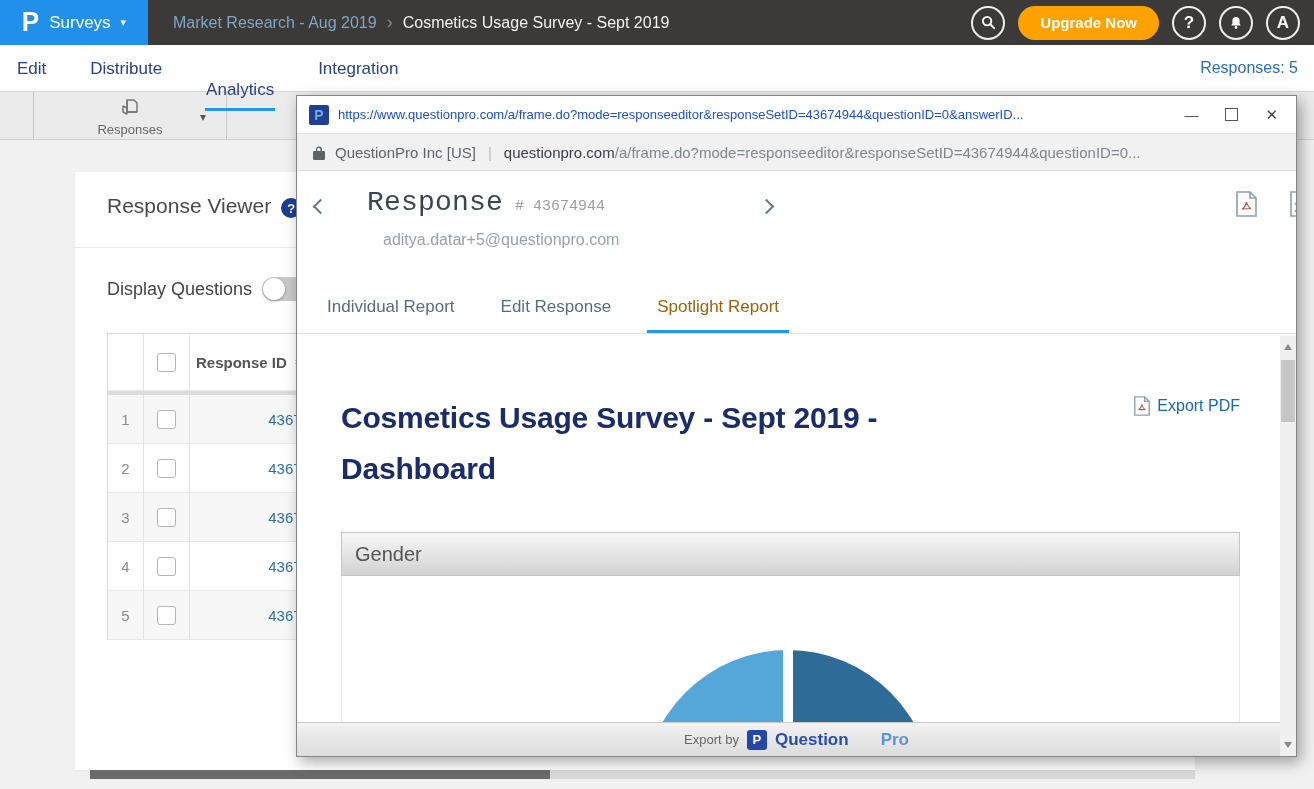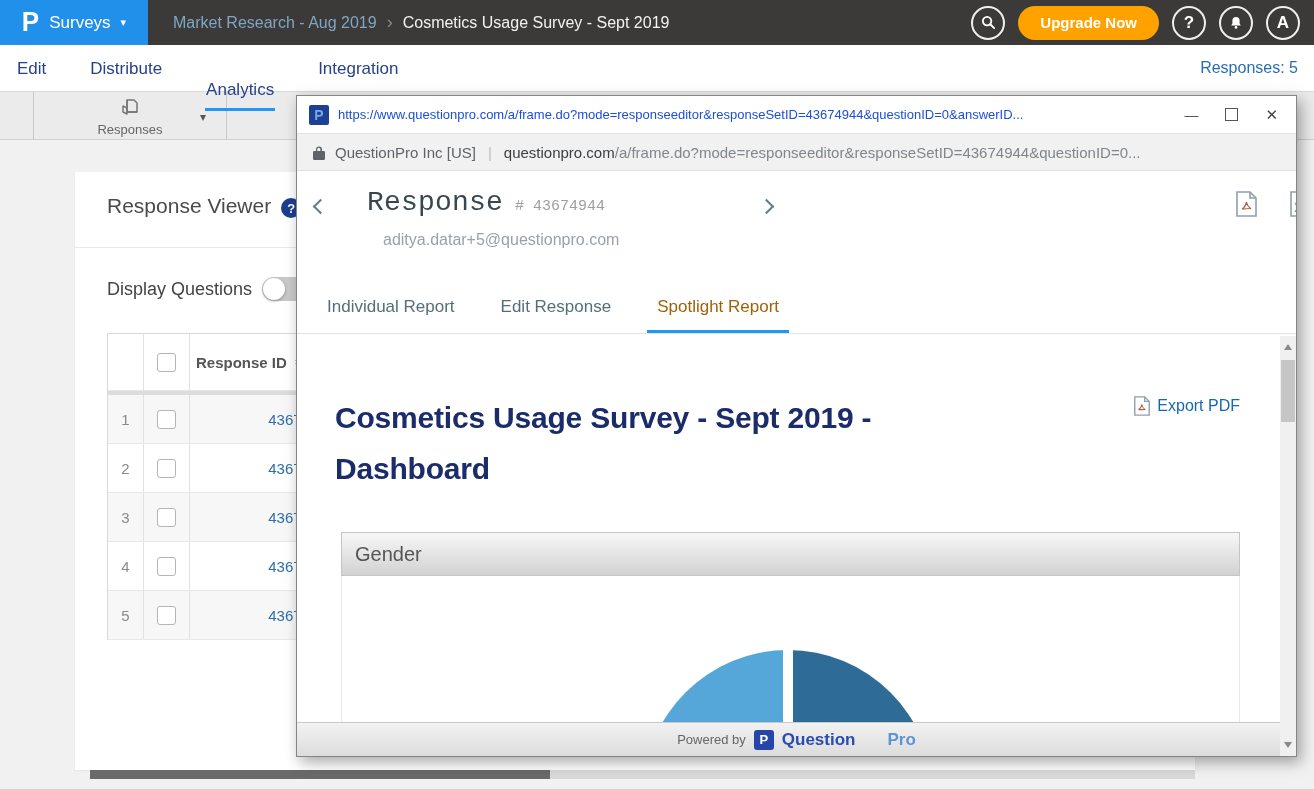--- a/index.html
+++ b/index.html
@@ -90,21 +90,21 @@
   .ph-pdf { position:absolute; left:939px; top:20px; }
   .ph-cut { position:absolute; left:993px; top:20px; }
 
   
   .ptabs { position:absolute; left:0; top:188px; width:999px; height:50px; border-bottom:1px solid #e3e3e3; display:flex; align-items:stretch; padding-left:20px; }
   .ptab { display:flex; align-items:center; padding:0 10px; margin-right:26px; font-size:17px; color:#546e7a; border-bottom:3px solid transparent; cursor:pointer; }
   .ptab.active { color:#a16207; border-bottom-color:#2196f3; }
 
   
   .pcontent { position:absolute; left:0; top:238px; width:983px; height:388px; overflow:hidden; background:#fff; }
-  .rep-title { position:absolute; left:38px; top:58px; width:640px; font-size:30px; line-height:51px; font-weight:bold; color:#1b2c6b; letter-spacing:-.2px; }
+  .rep-title { position:absolute; left:44px; top:58px; width:640px; font-size:30px; line-height:51px; font-weight:bold; color:#1b2c6b; letter-spacing:-.2px; }
   .export { position:absolute; right:40px; top:62px; display:flex; align-items:center; gap:7px; color:#1668b3; font-size:16px; cursor:pointer; }
   .panel { position:absolute; left:44px; top:198px; width:899px; }
   .panel-head { height:44px; background:linear-gradient(#f7f7f7,#d2d2d2); border:1px solid #c5c5c5; display:flex; align-items:center; padding-left:13px; font-size:20px; color:#555; }
   .panel-body { position:relative; height:210px; background:#fff; border-left:1px solid #e8e8e8; border-right:1px solid #e8e8e8; overflow:hidden; }
   .pie { position:absolute; left:301px; top:74px; width:290px; height:290px; border-radius:50%; }
 
   
   .pfoot { position:absolute; left:0; top:626px; width:999px; height:34px; background:linear-gradient(#f2f2f2,#dcdcdc); border-top:1px solid #c9c9c9; display:flex; align-items:center; justify-content:center; gap:8px; }
   .pfoot .pb { font-size:13px; color:#666; }
   .pfoot .flogo { width:20px; height:20px; background:#2546a8; border-radius:3px; color:#fff; font-weight:bold; font-size:13px; display:flex; align-items:center; justify-content:center; }
@@ -318,21 +318,21 @@
         <div class="panel-head">
           <span>Gender</span>
         </div>
         <div class="panel-body">
           <div class="pie" style="background: linear-gradient(90deg, rgb(85, 167, 218) 48.3%, rgb(255, 255, 255) 48.3%, rgb(255, 255, 255) 51.7%, rgb(46, 107, 150) 51.7%);"></div>
         </div>
       </div>
     </div>
 
     <div class="pfoot">
-      <span class="pb">Powered by</span>
+      <span class="pb">Export by</span>
       <span class="flogo">P</span>
       <span class="brand"><span class="bq">Question</span><span class="bp">Pro</span></span>
     </div>
 
     <div class="vscroll">
       <span class="varrow up"></span>
       <div class="vthumb"></div>
       <span class="varrow down"></span>
     </div>
 

